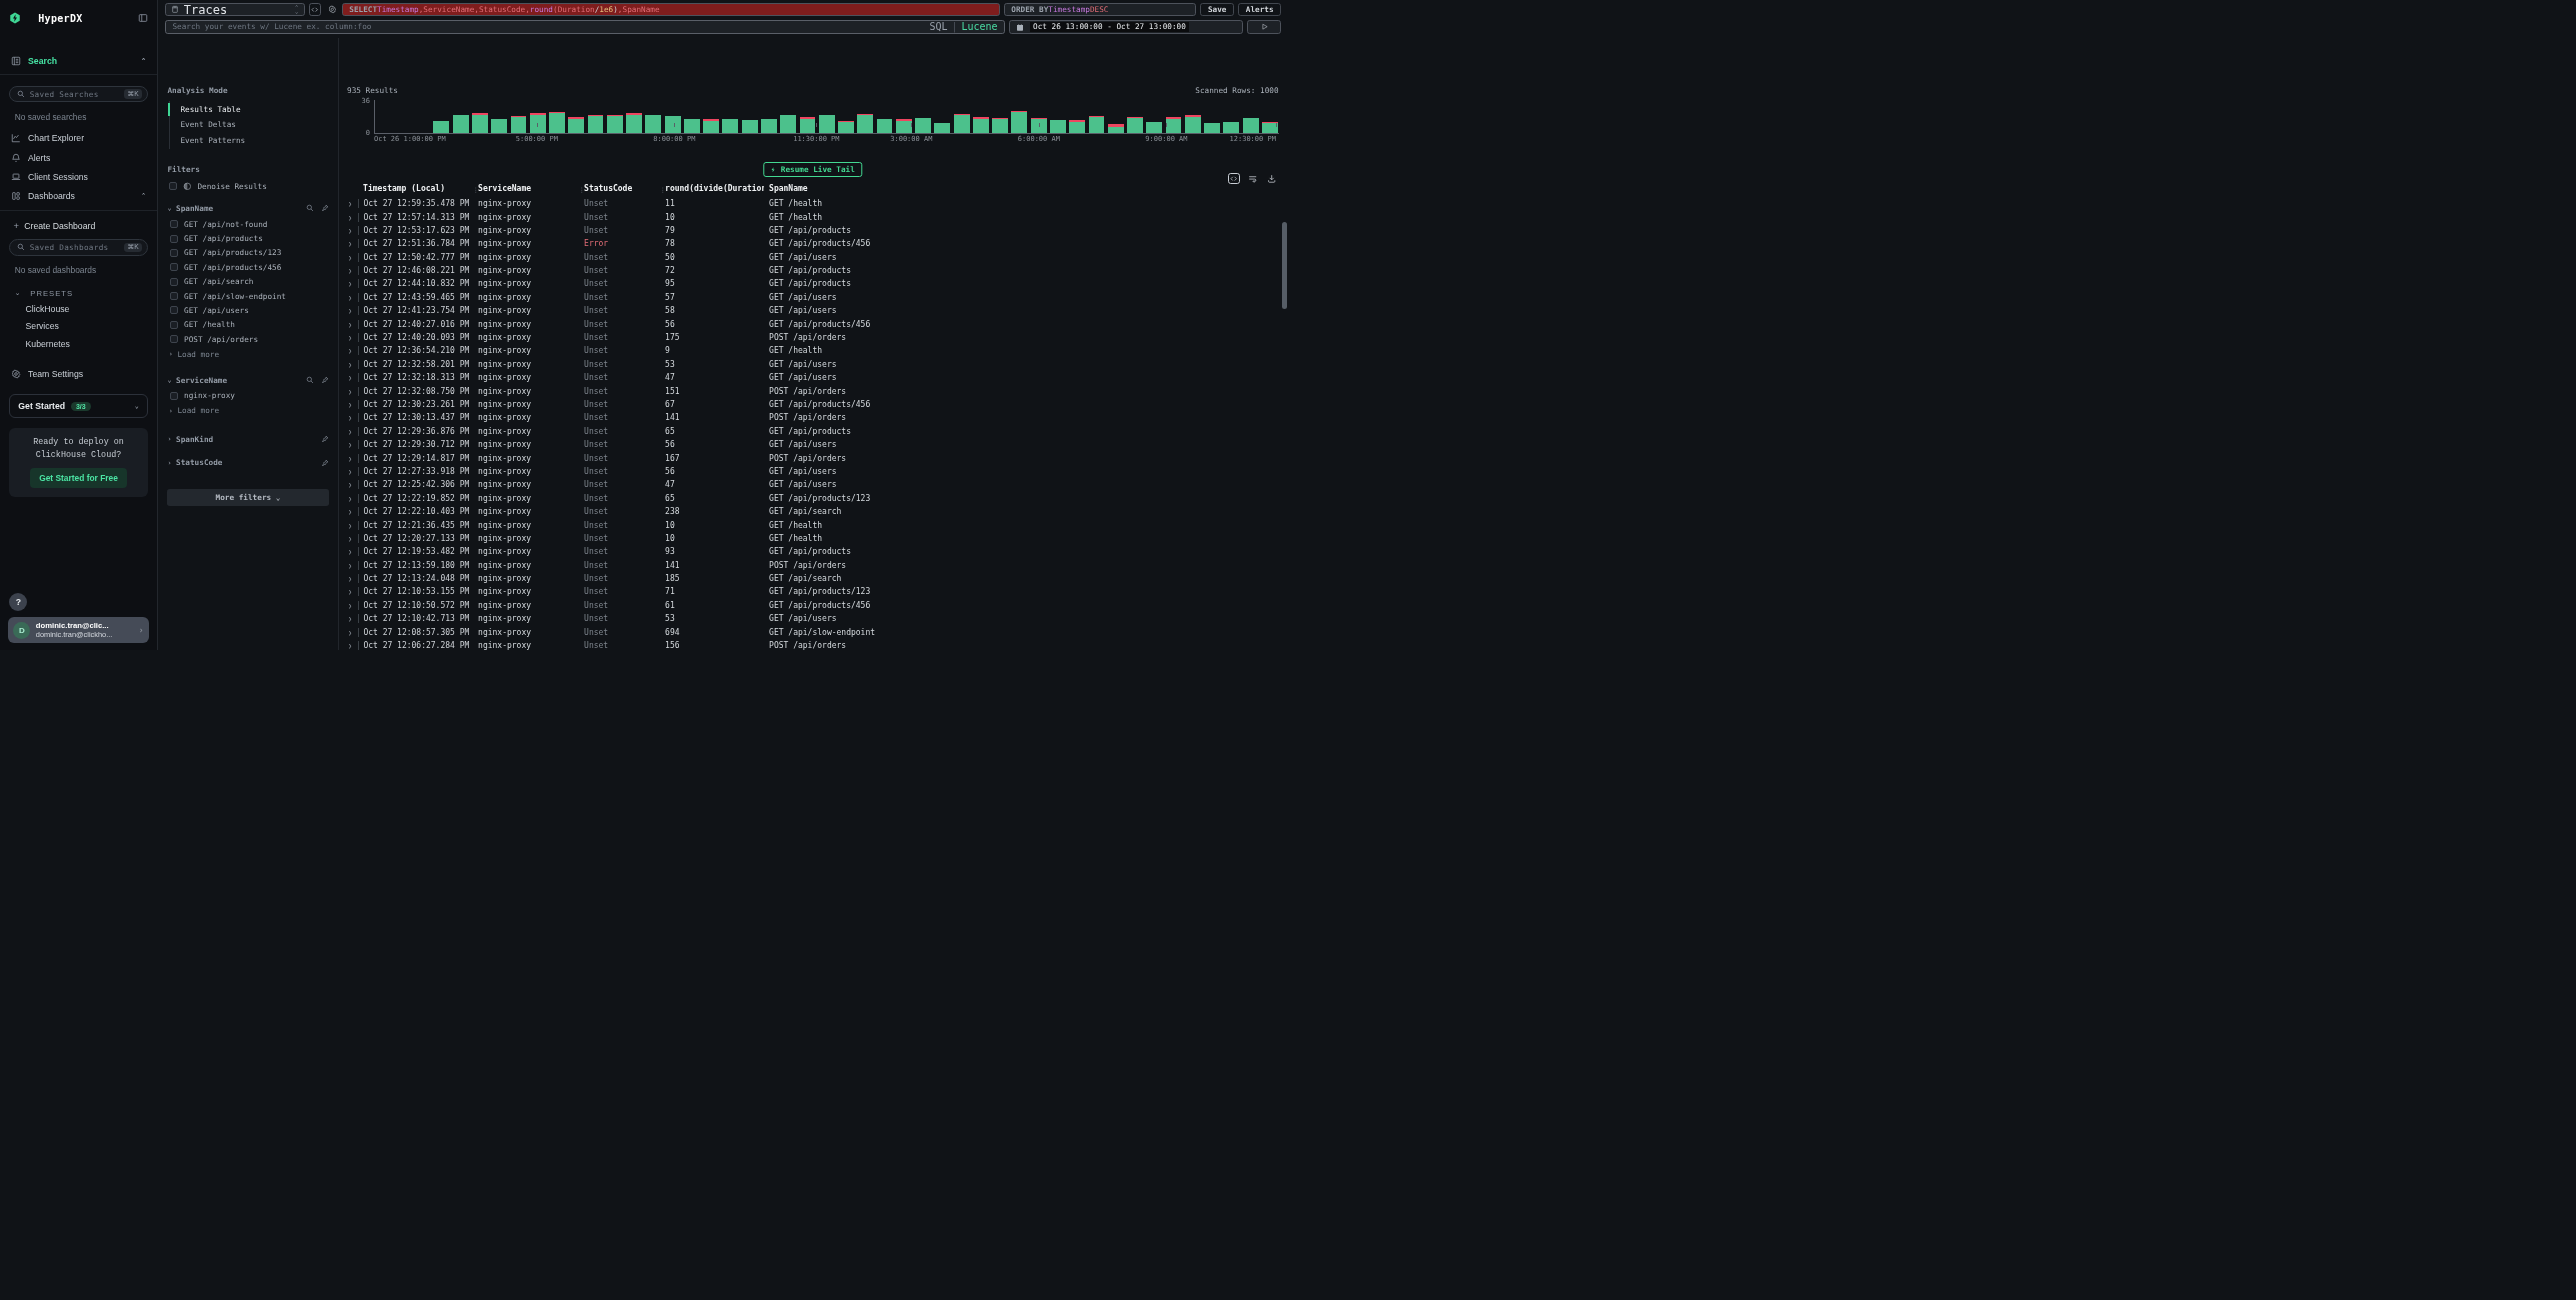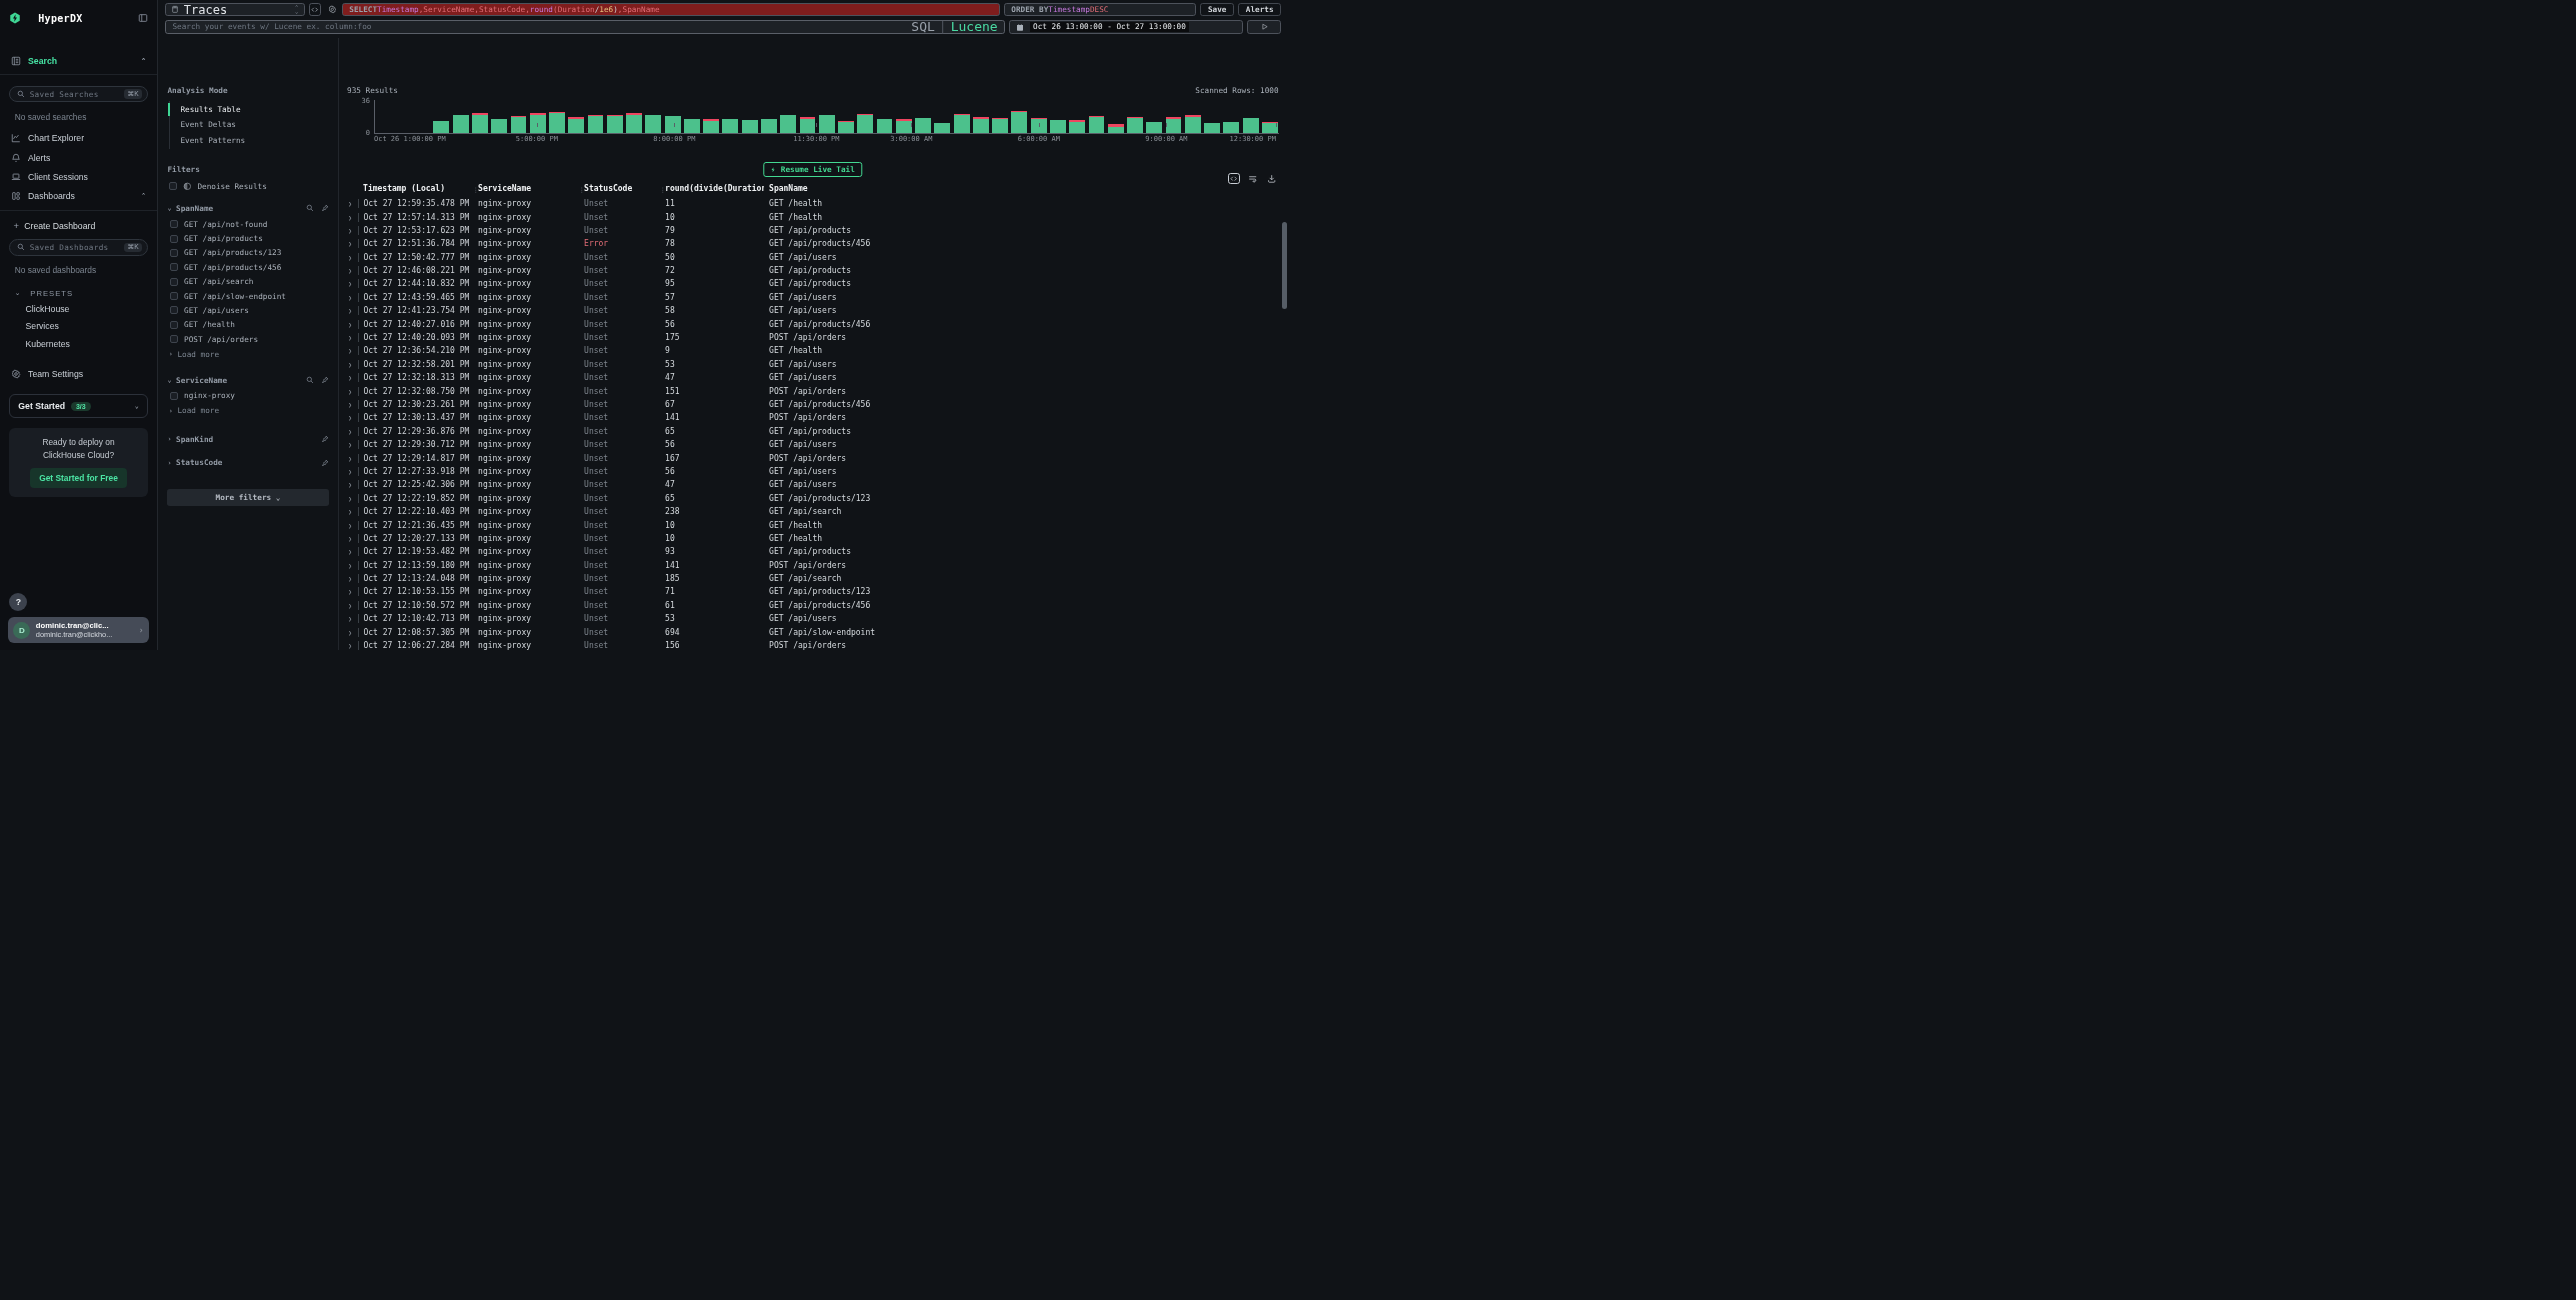--- a/index.html
+++ b/index.html
@@ -27,21 +27,21 @@
   .muted-line { color:#7c8590; font-family:"Liberation Sans",sans-serif; font-size:8.4px; padding:5.4px 4px 6.7px 6.7px; }
   .create-dash { display:flex; align-items:center; gap:5.4px; color:#d5dade; font-family:"Liberation Sans",sans-serif; font-size:8.7px; padding:5.4px 4px 1.3px 5.4px; cursor:pointer; }
   .presets-header { display:flex; align-items:center; gap:9px; color:#8e97a3; font-family:"Liberation Sans",sans-serif; font-size:7.7px; letter-spacing:1px; padding:6.7px 4px 2.7px 6.7px; cursor:pointer; }
   .preset-item { color:#ccd2d9; font-family:"Liberation Sans",sans-serif; font-size:8.7px; padding:3.7px 4px 3.7px 17.5px; cursor:pointer; }
   .team-settings { margin-top:12px; }
   .gs-card { border:0.7px solid #2c313a; border-radius:6px; padding:6px 8px; margin:10.7px 1.3px 5.4px 1.3px; display:flex; align-items:center; gap:5.4px; cursor:pointer; }
   .gs-label { font-family:"Liberation Sans",sans-serif; font-weight:bold; font-size:8.7px; color:#e8ebee; }
   .gs-badge { background:#1b3a2d; color:#52e3a6; font-family:"Liberation Sans",sans-serif; font-weight:bold; font-size:7px; border-radius:671px; padding:1.3px 5.4px; }
   .gs-card .spacer { flex:1; }
   .promo-card { background:#191d23; border-radius:6px; padding:8.7px 6.7px 9.4px 6.7px; margin:4px 1.3px; text-align:center; }
-  .promo-line { color:#c6ccd3; font-family:Liberation Sans, sans-serif; font-size:8.4px; line-height:1.5; }
+  .promo-line { color:#c6ccd3; font-family:Liberation Mono, monospace; font-size:8.4px; line-height:1.5; }
   .promo-btn { margin-top:6.7px; background:#17352a; color:#4be3a3; font-family:"Liberation Sans",sans-serif; font-weight:bold; font-size:8.4px; border:none; border-radius:4px; padding:4.7px 9.4px; cursor:pointer; }
   .side-bottom { margin-top:auto; }
   .help-circle { width:18px; height:18px; border-radius:50%; background:#3c424d; color:#e8ebee; display:flex; align-items:center; justify-content:center; font-family:"Liberation Sans",sans-serif; font-weight:bold; font-size:8.7px; margin:0 0 6.7px 1.3px; cursor:pointer; }
   .user-chip { background:#454b57; border-radius:6px; display:flex; align-items:center; gap:5.4px; padding:4px 5.4px; cursor:pointer; }
   .avatar { width:17px; height:17px; min-width:17px; border-radius:50%; background:#3a6a57; color:#a9ecd0; display:flex; align-items:center; justify-content:center; font-family:"Liberation Sans",sans-serif; font-weight:bold; font-size:8px; }
   .user-texts { flex:1; overflow:hidden; }
   .user-name { font-family:"Liberation Sans",sans-serif; font-weight:bold; font-size:7.7px; color:#fff; white-space:nowrap; }
   .user-mail { font-family:"Liberation Sans",sans-serif; font-size:7.4px; color:#d6dae0; white-space:nowrap; }
   .user-chev { color:#9aa0a8; font-size:8px; }
 
@@ -59,21 +59,21 @@
   .sql-input { flex:1; background:#7f1d1d; border:0.7px solid #4d525b; border-radius:2.7px; display:flex; align-items:center; padding:0 6px; font-size:7.7px; white-space:nowrap; overflow:hidden; cursor:text; }
   .order-input { width:192px; min-width:192px; background:#1d2126; border:0.7px solid #4d525b; border-radius:2.7px; display:flex; align-items:center; padding:0 6px; font-size:7.7px; white-space:nowrap; overflow:hidden; cursor:text; }
   .tok-kw { color:#9aa1ab; font-weight:bold; }
   .tok-purple { color:#c678dd; }
   .tok-red { color:#e06c75; }
   .tok-num { color:#e5c07b; }
   .tok-plain { color:#cfd3d8; }
   .tb-btn { background:transparent; border:0.7px solid #42474f; border-radius:2.7px; color:#d3d7dc; font-family:inherit; font-weight:bold; font-size:7.7px; padding:0 6.7px; cursor:pointer; }
   .search-input { flex:1; background:#1d2126; border:0.7px solid #5a5f68; border-radius:2.7px; display:flex; align-items:center; padding:0 6.7px; cursor:text; }
   .search-input .ph { flex:1; color:#6e7681; font-size:7.7px; }
-  .lang-toggle { display:flex; align-items:center; gap:4px; font-size:13px; }
+  .lang-toggle { display:flex; align-items:center; gap:4px; font-size:10px; }
   .lang-sql { color:#9aa1ab; cursor:pointer; }
   .lang-sep { color:#4d525b; }
   .lang-lucene { color:#4ad9a2; cursor:pointer; }
   .date-input { width:234px; min-width:234px; background:#1d2126; border:0.7px solid #4d525b; border-radius:2.7px; display:flex; align-items:center; gap:5.4px; padding:0 6px; cursor:pointer; }
   .date-val { background:#0b0c0e; color:#e8ebee; font-size:7.7px; padding:0.7px 3.4px; white-space:nowrap; }
   .run-btn { width:34px; min-width:34px; background:#1d2126; border:0.7px solid #4d525b; border-radius:2.7px; display:flex; align-items:center; justify-content:center; color:#c9ced5; cursor:pointer; }
 
   .content { flex:1; display:flex; overflow:hidden; }
   
   .filters-panel { width:181px; min-width:181px; border-right:0.7px solid #22262c; padding:48px 9.4px 0 9.4px; overflow:hidden; }

